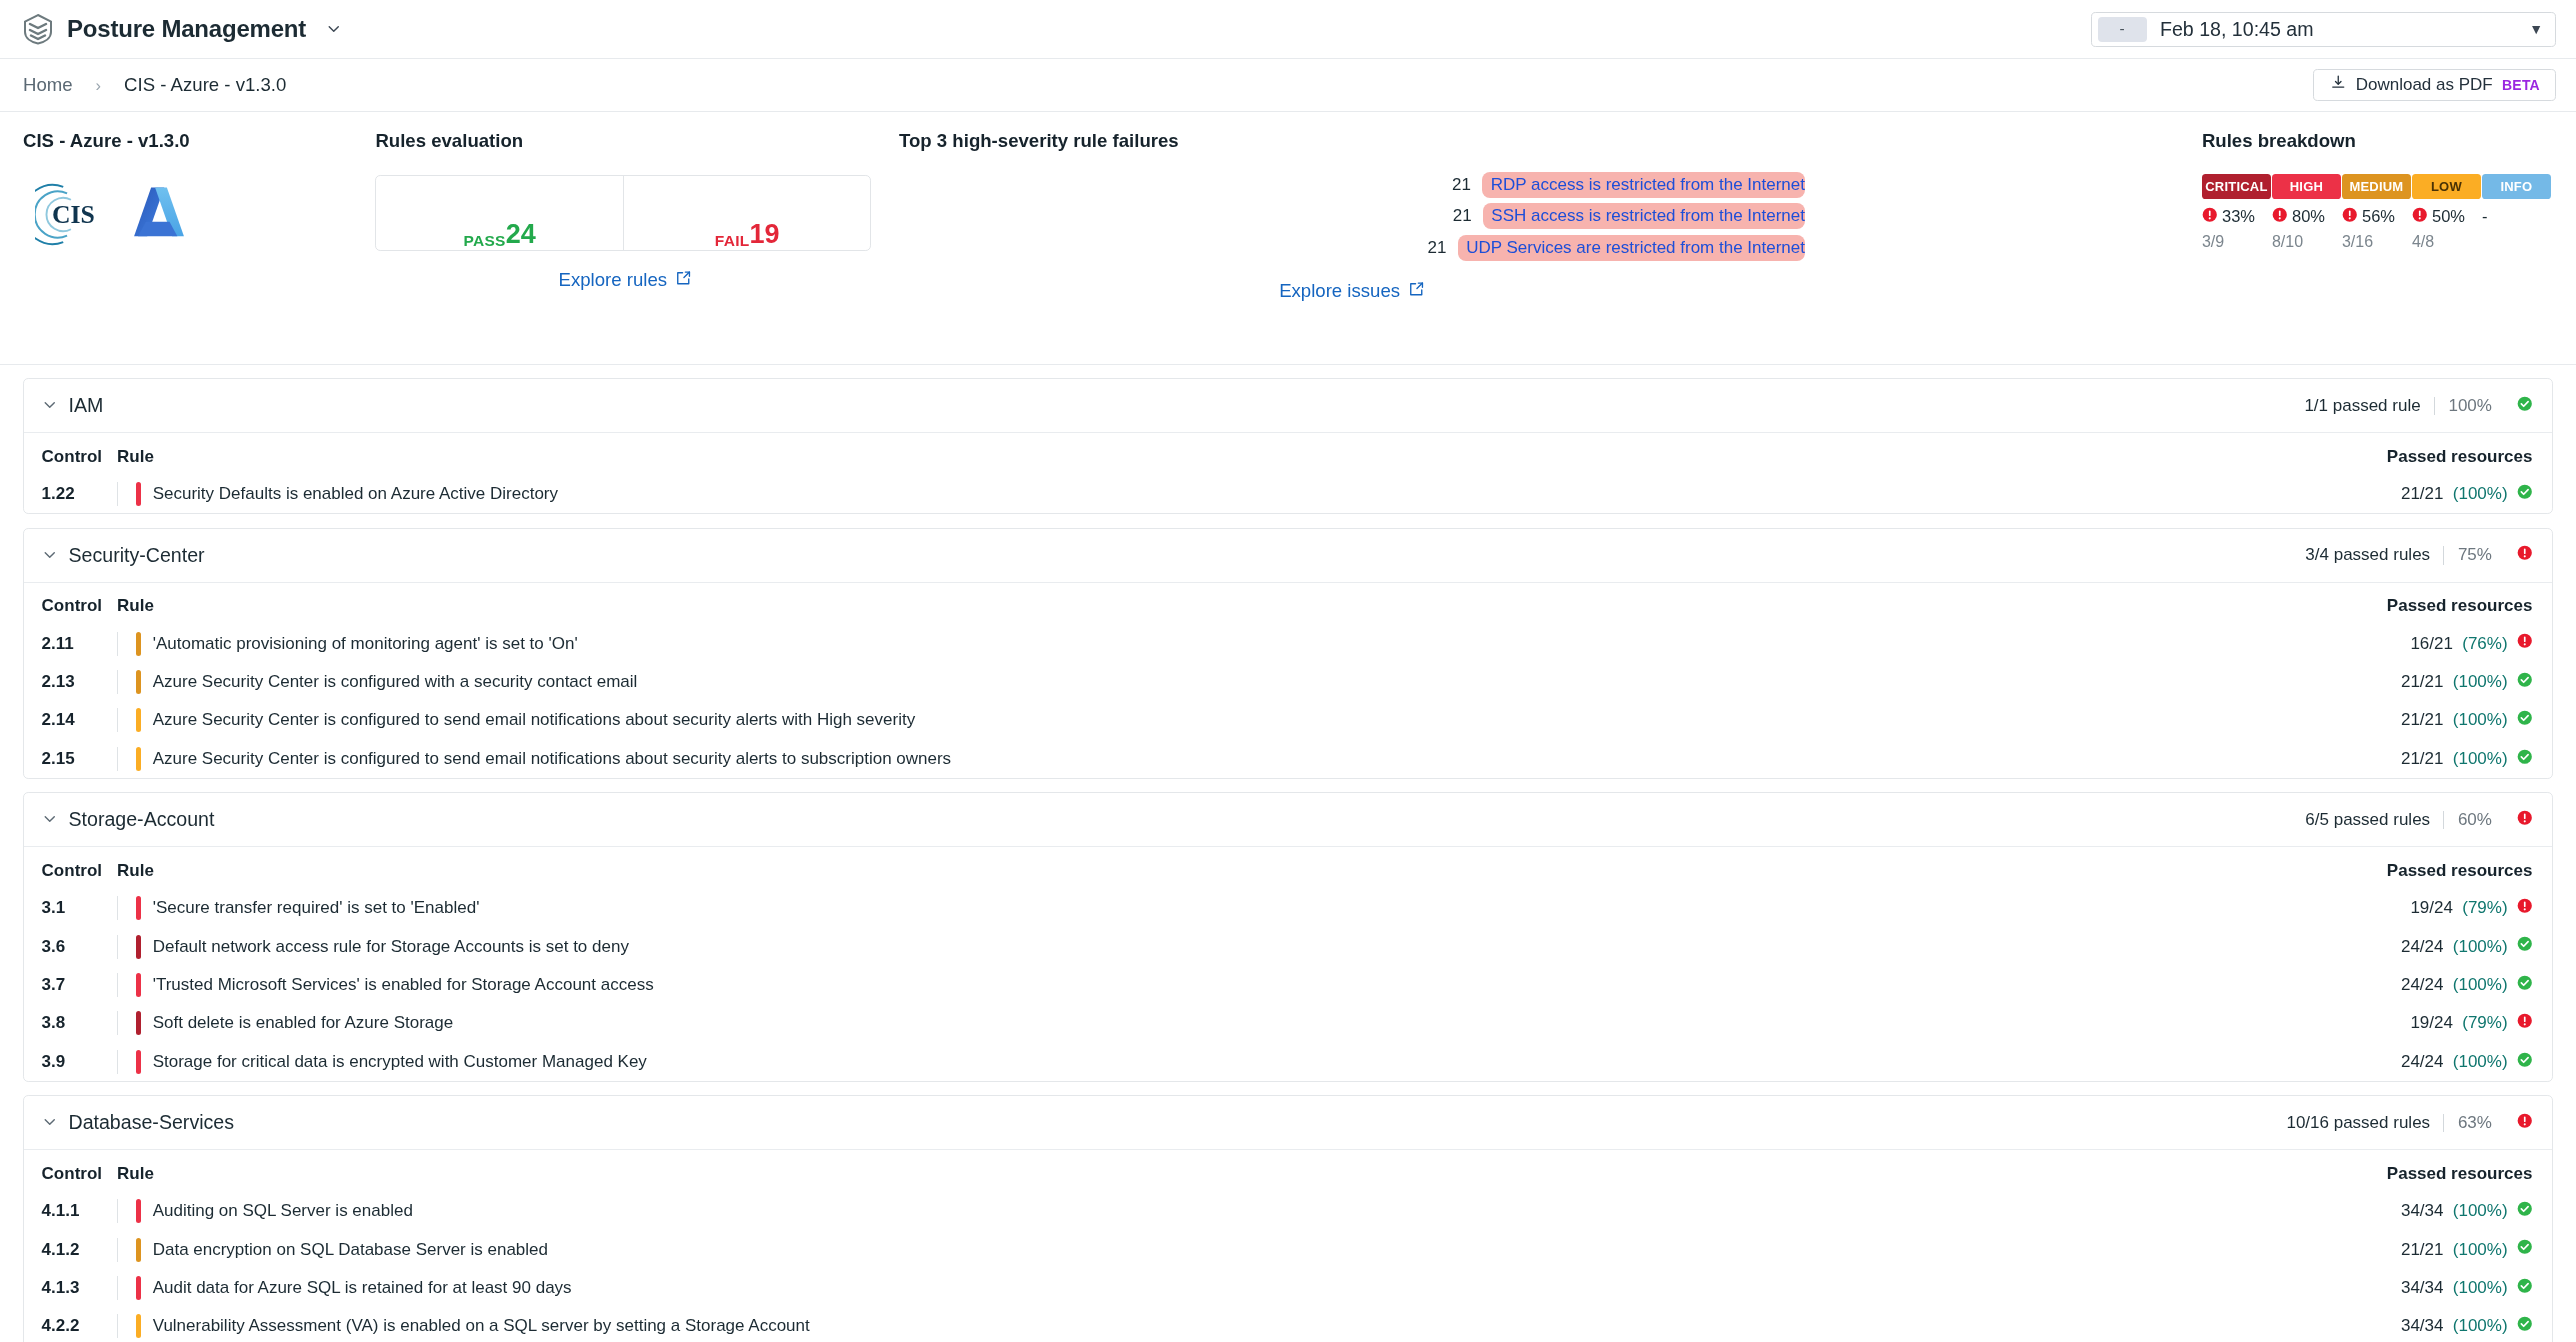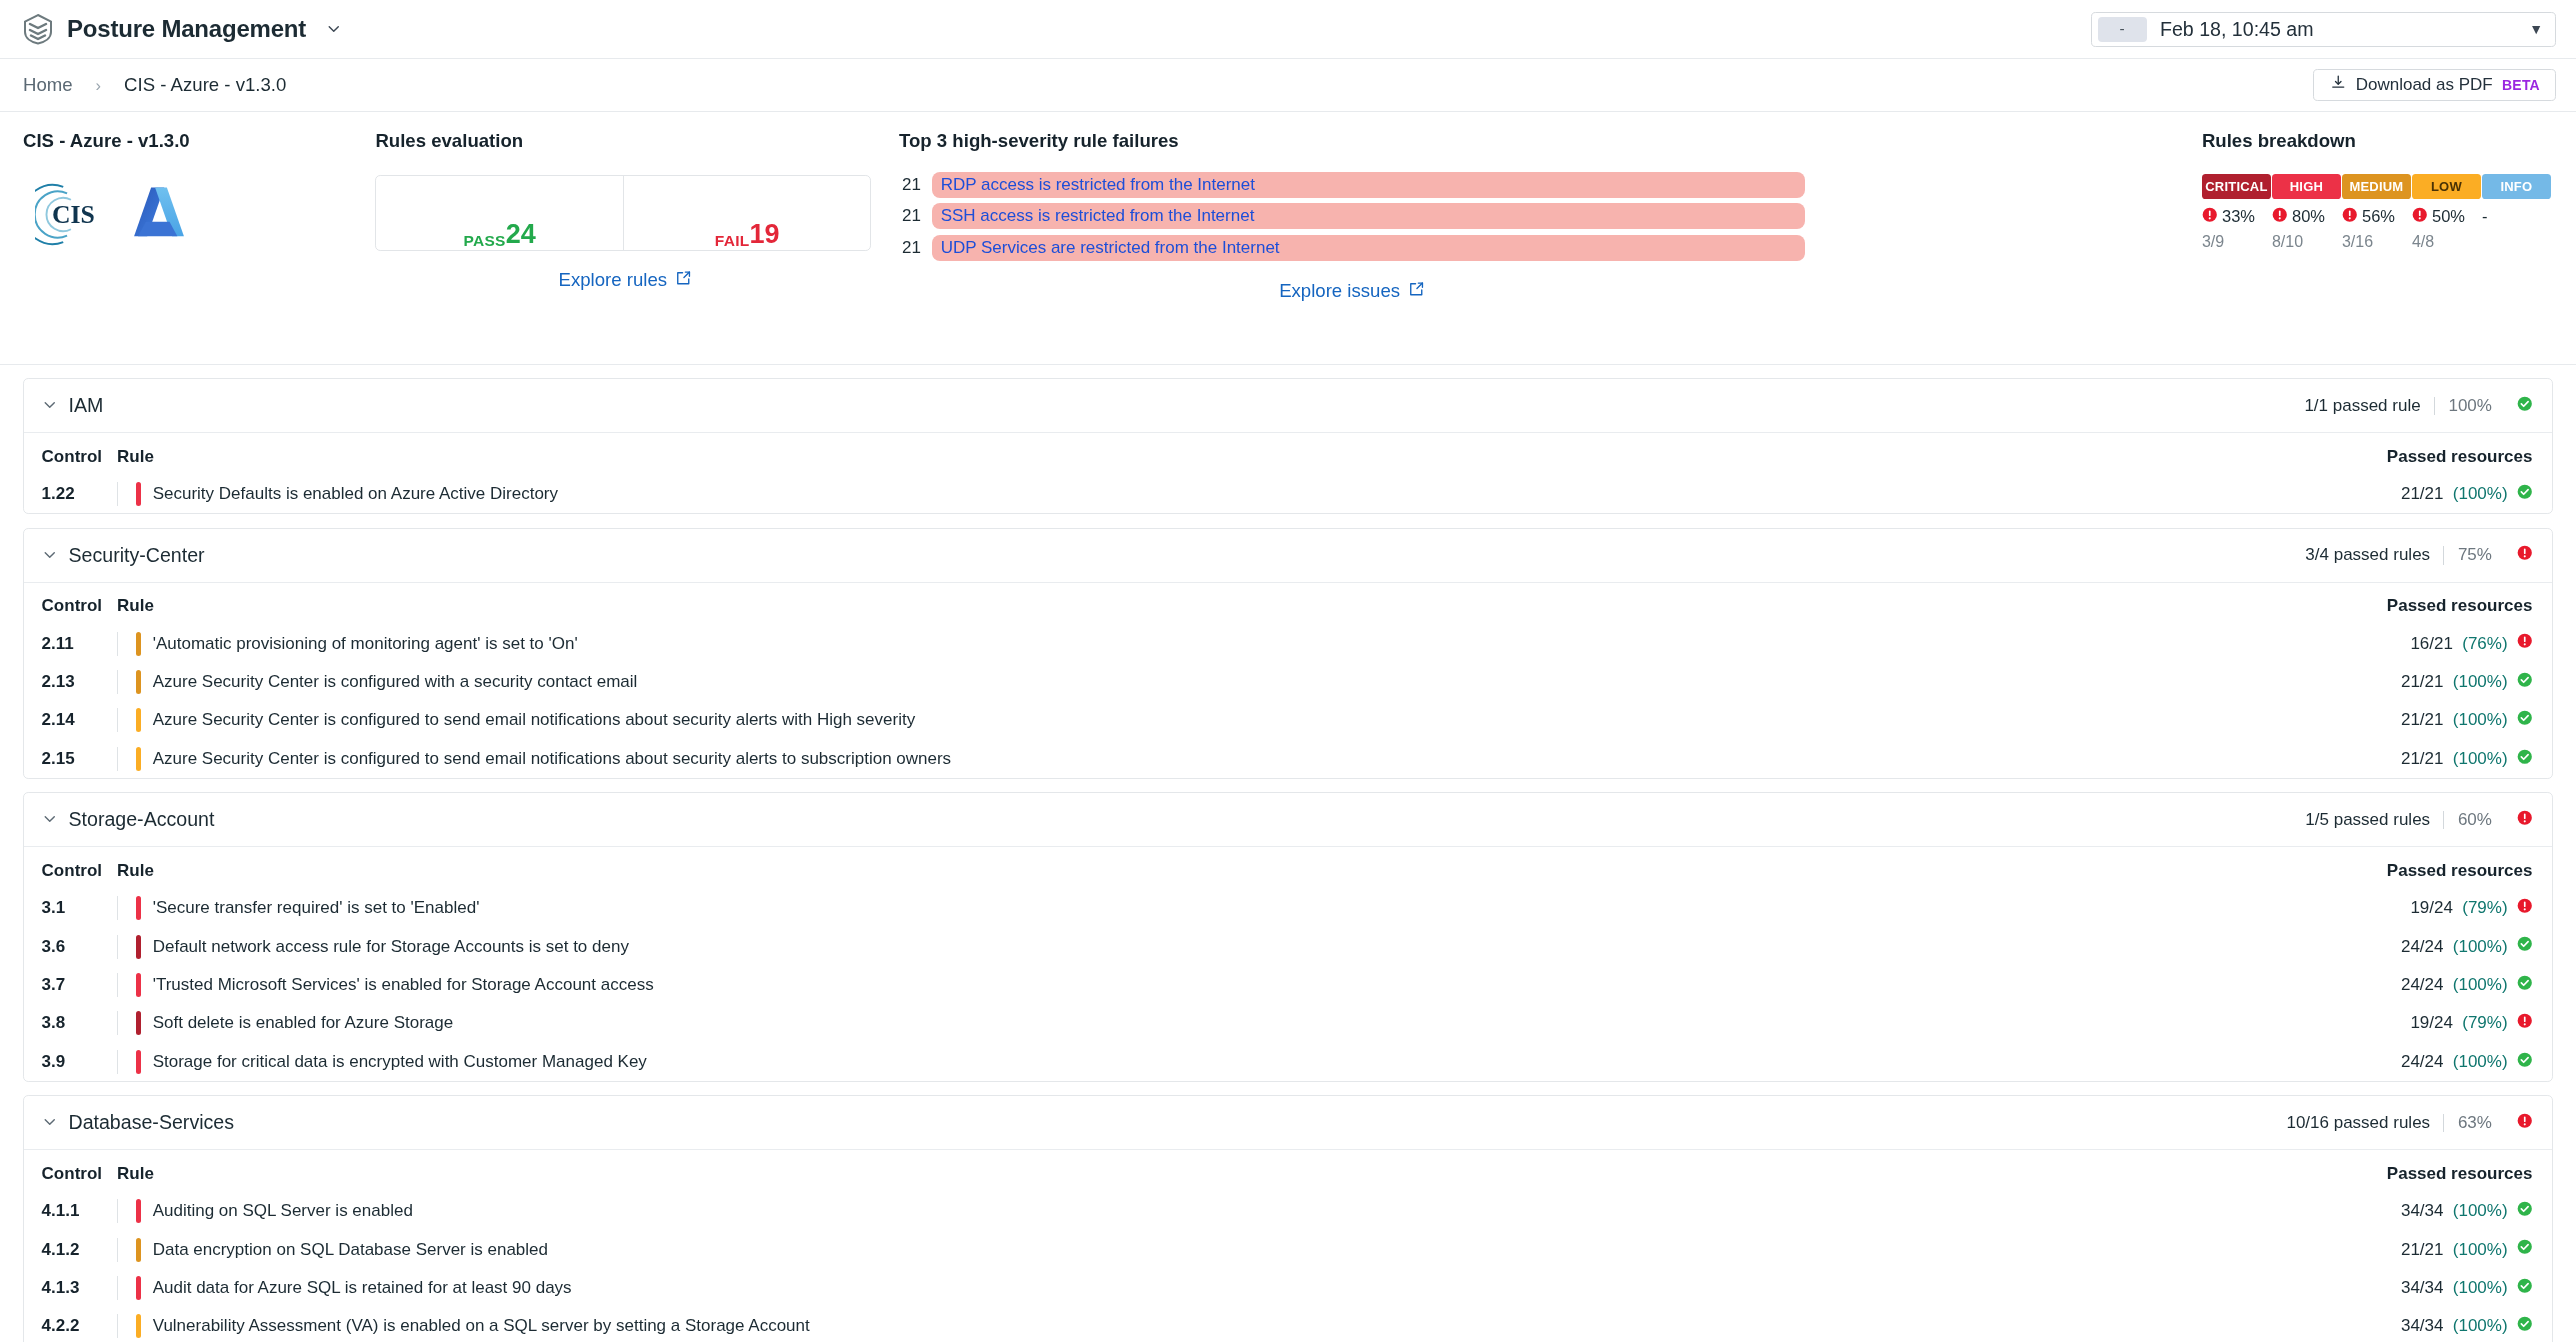--- a/index.html
+++ b/index.html
@@ -83,21 +83,21 @@
   .pf-value { font-size: 27px; font-weight: 700; }
   .pf-pass .pf-label, .pf-pass .pf-value { color: #23a94c; }
   .pf-fail .pf-label, .pf-fail .pf-value { color: #e32739; }
 
   .explore {
     display: flex; align-items: center; justify-content: center; gap: 8.3px;
     margin-top: 18.6px; font-size: 18.6px; color: #1565c0;
   }
 
   .col-top3 { width: 930px; padding-left: 24px; }
-  .fail-rows { margin-top: 20.7px; display: flex; flex-direction: column; gap: 5.2px; }
+  .fail-rows { margin-top: 20.7px; display: flex; flex-direction: column; gap: 5.2px; align-items: flex-end; }
   .fail-row { display: flex; align-items: center; gap: 11.4px; }
   .fail-count { width: 22px; text-align: right; font-size: 17px; color: #1c2b33; }
   .fail-bar {
     flex: 1; height: 26px; background: #f7b3ae; border-radius: 8px;
     display: flex; align-items: center; padding-left: 8.3px;
     font-size: 17px; color: #1d4ed8;
   }
   .top3-explore { margin-top: 19.6px; }
 
   .col-break { margin-left: auto; padding-right: 2.1px; }
@@ -509,21 +509,21 @@
         </tbody>
     </table>
     </div>
     <div class="section">
     <div class="sec-head">
       <span class="ico"><svg viewBox="0 0 24 24" width="15.5" height="15.5">
             <path d="M5 9 L12 16 L19 9" stroke="#5d6a74" stroke-width="2.2" fill="none" stroke-linecap="round" stroke-linejoin="round"></path>
           </svg></span>
       <span class="sec-name">Storage-Account</span>
       <span class="sec-stats">
-        <span>1/5 passed rules</span>
+        <span>6/5 passed rules</span>
         <span class="sec-pipe"></span>
         <span class="sec-pct">60%</span>
         <span class="ico"><svg viewBox="0 0 24 24" width="15.5" height="15.5">
               <circle cx="12" cy="12" r="11" fill="#e8192c"></circle>
               <rect x="10.7" y="5.5" width="2.6" height="8.6" rx="1.3" fill="#fff"></rect>
               <circle cx="12" cy="17.6" r="1.6" fill="#fff"></circle>
             </svg></span>
       </span>
     </div>
     <table>

